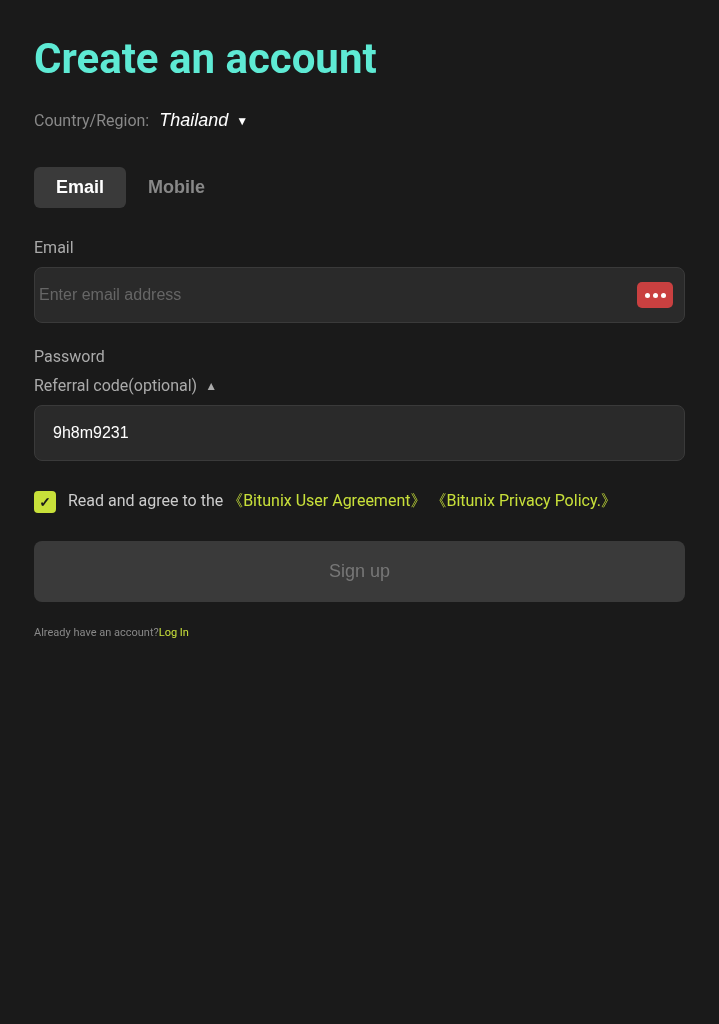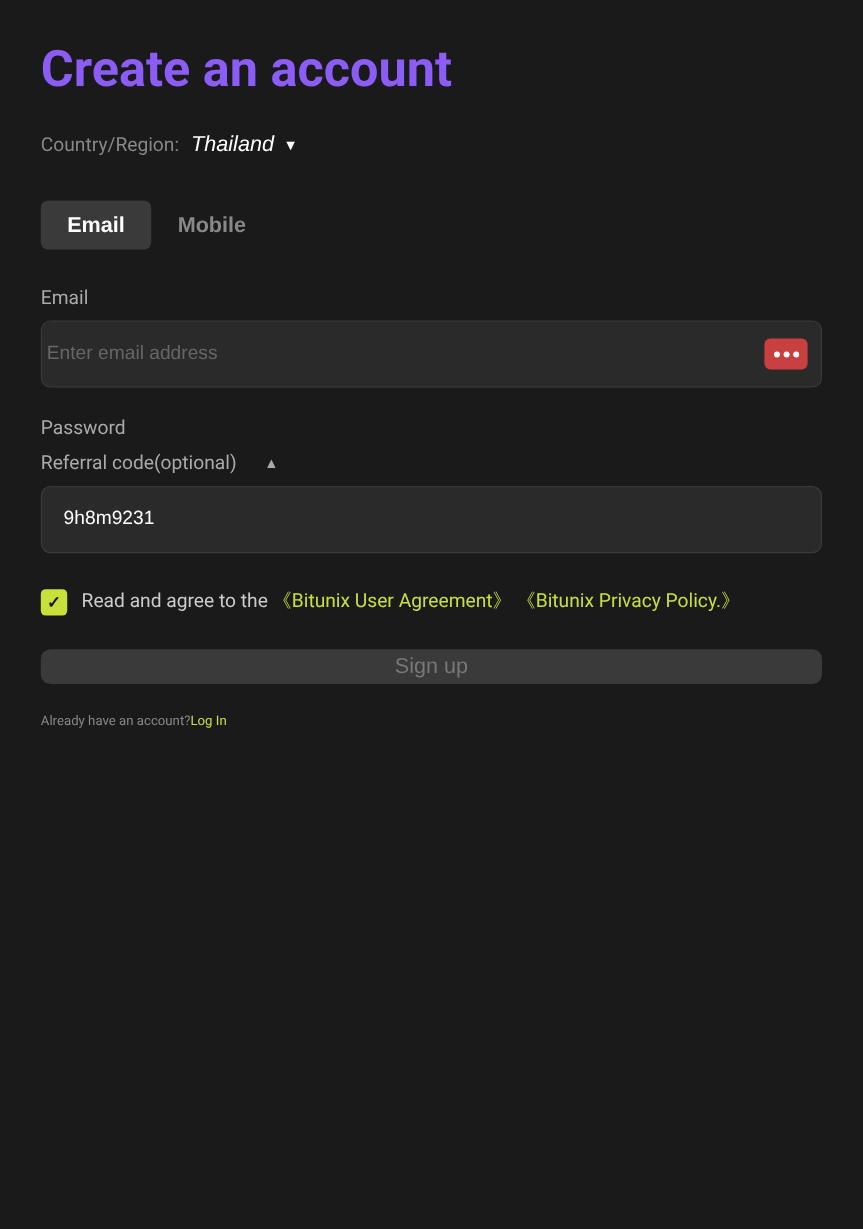--- a/index.html
+++ b/index.html
@@ -13,21 +13,21 @@
       color: #ffffff;
       font-family: -apple-system, BlinkMacSystemFont, 'Segoe UI', Roboto, sans-serif;
       width: 719px;
       min-height: 1024px;
       padding: 36px 34px 40px 34px;
     }
 
     .page-title {
       font-size: 42px;
       font-weight: 700;
-      color: #8b5cf6;
+      color: #5eead4;
       margin-bottom: 28px;
       line-height: 1.1;
     }
 
     .country-row {
       display: flex;
       align-items: center;
       margin-bottom: 36px;
       gap: 10px;
     }
@@ -149,21 +149,21 @@
       width: 24px;
       height: 24px;
       fill: none;
       stroke: #888888;
       stroke-width: 2;
     }
 
     .referral-label-row {
       display: flex;
       align-items: center;
-      gap: 23px;
+      gap: 8px;
       margin-bottom: 10px;
     }
 
     .referral-label {
       font-size: 16px;
       color: #aaaaaa;
     }
 
     .referral-arrow {
       font-size: 12px;
@@ -222,21 +222,21 @@
       color: #c8e03a;
       cursor: pointer;
     }
 
     .signup-btn {
       width: 100%;
       background-color: #3a3a3a;
       color: #777777;
       border: none;
       border-radius: 8px;
-      padding: 4px;
+      padding: 20px;
       font-size: 18px;
       font-weight: 500;
       cursor: pointer;
       margin-bottom: 24px;
     }
 
     .login-row {
       font-size: 11px;
       color: #888888;
     }

